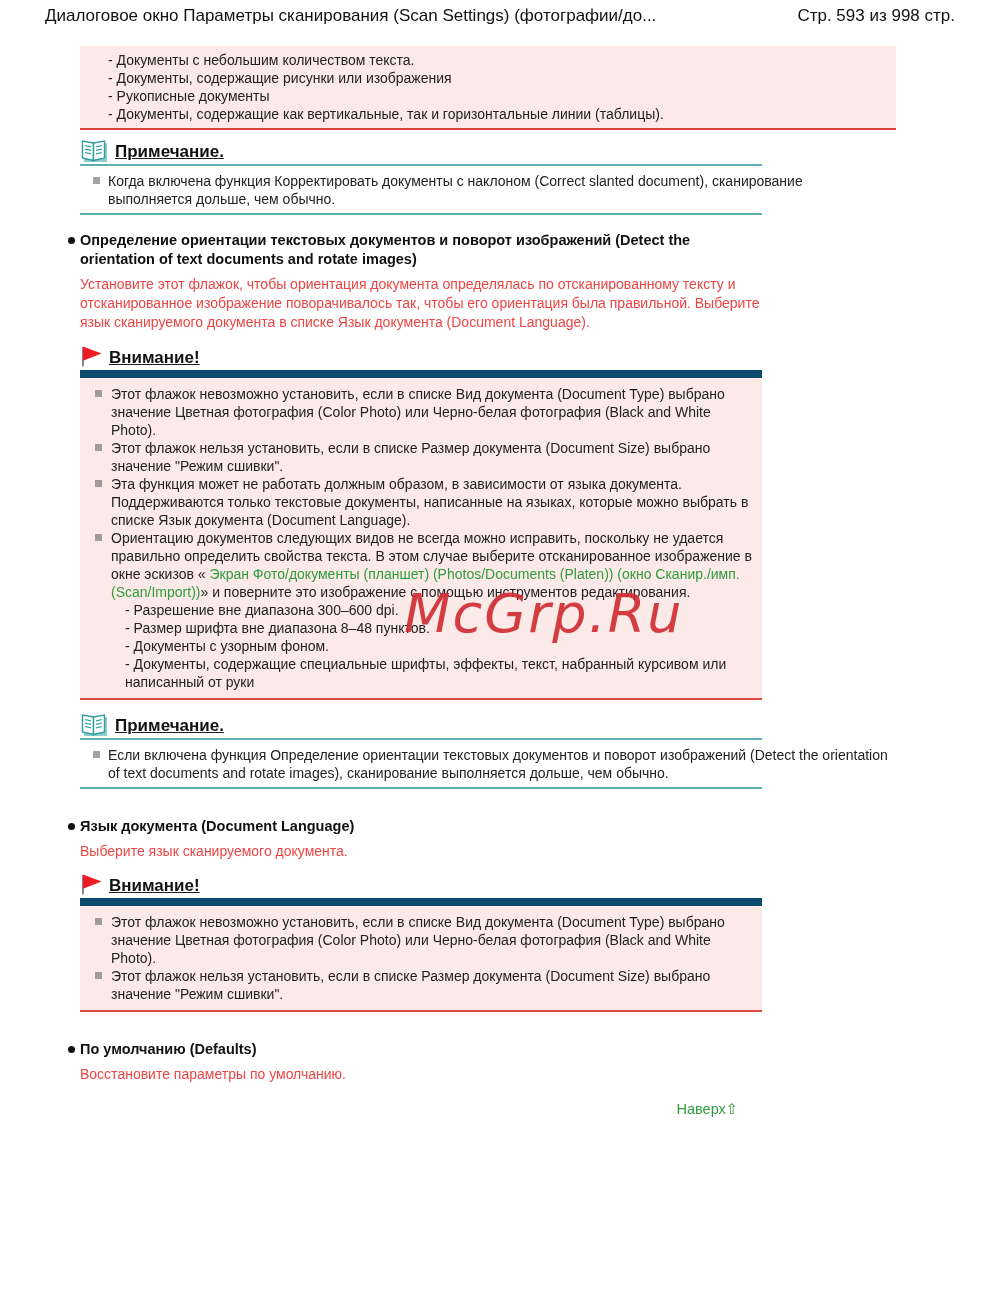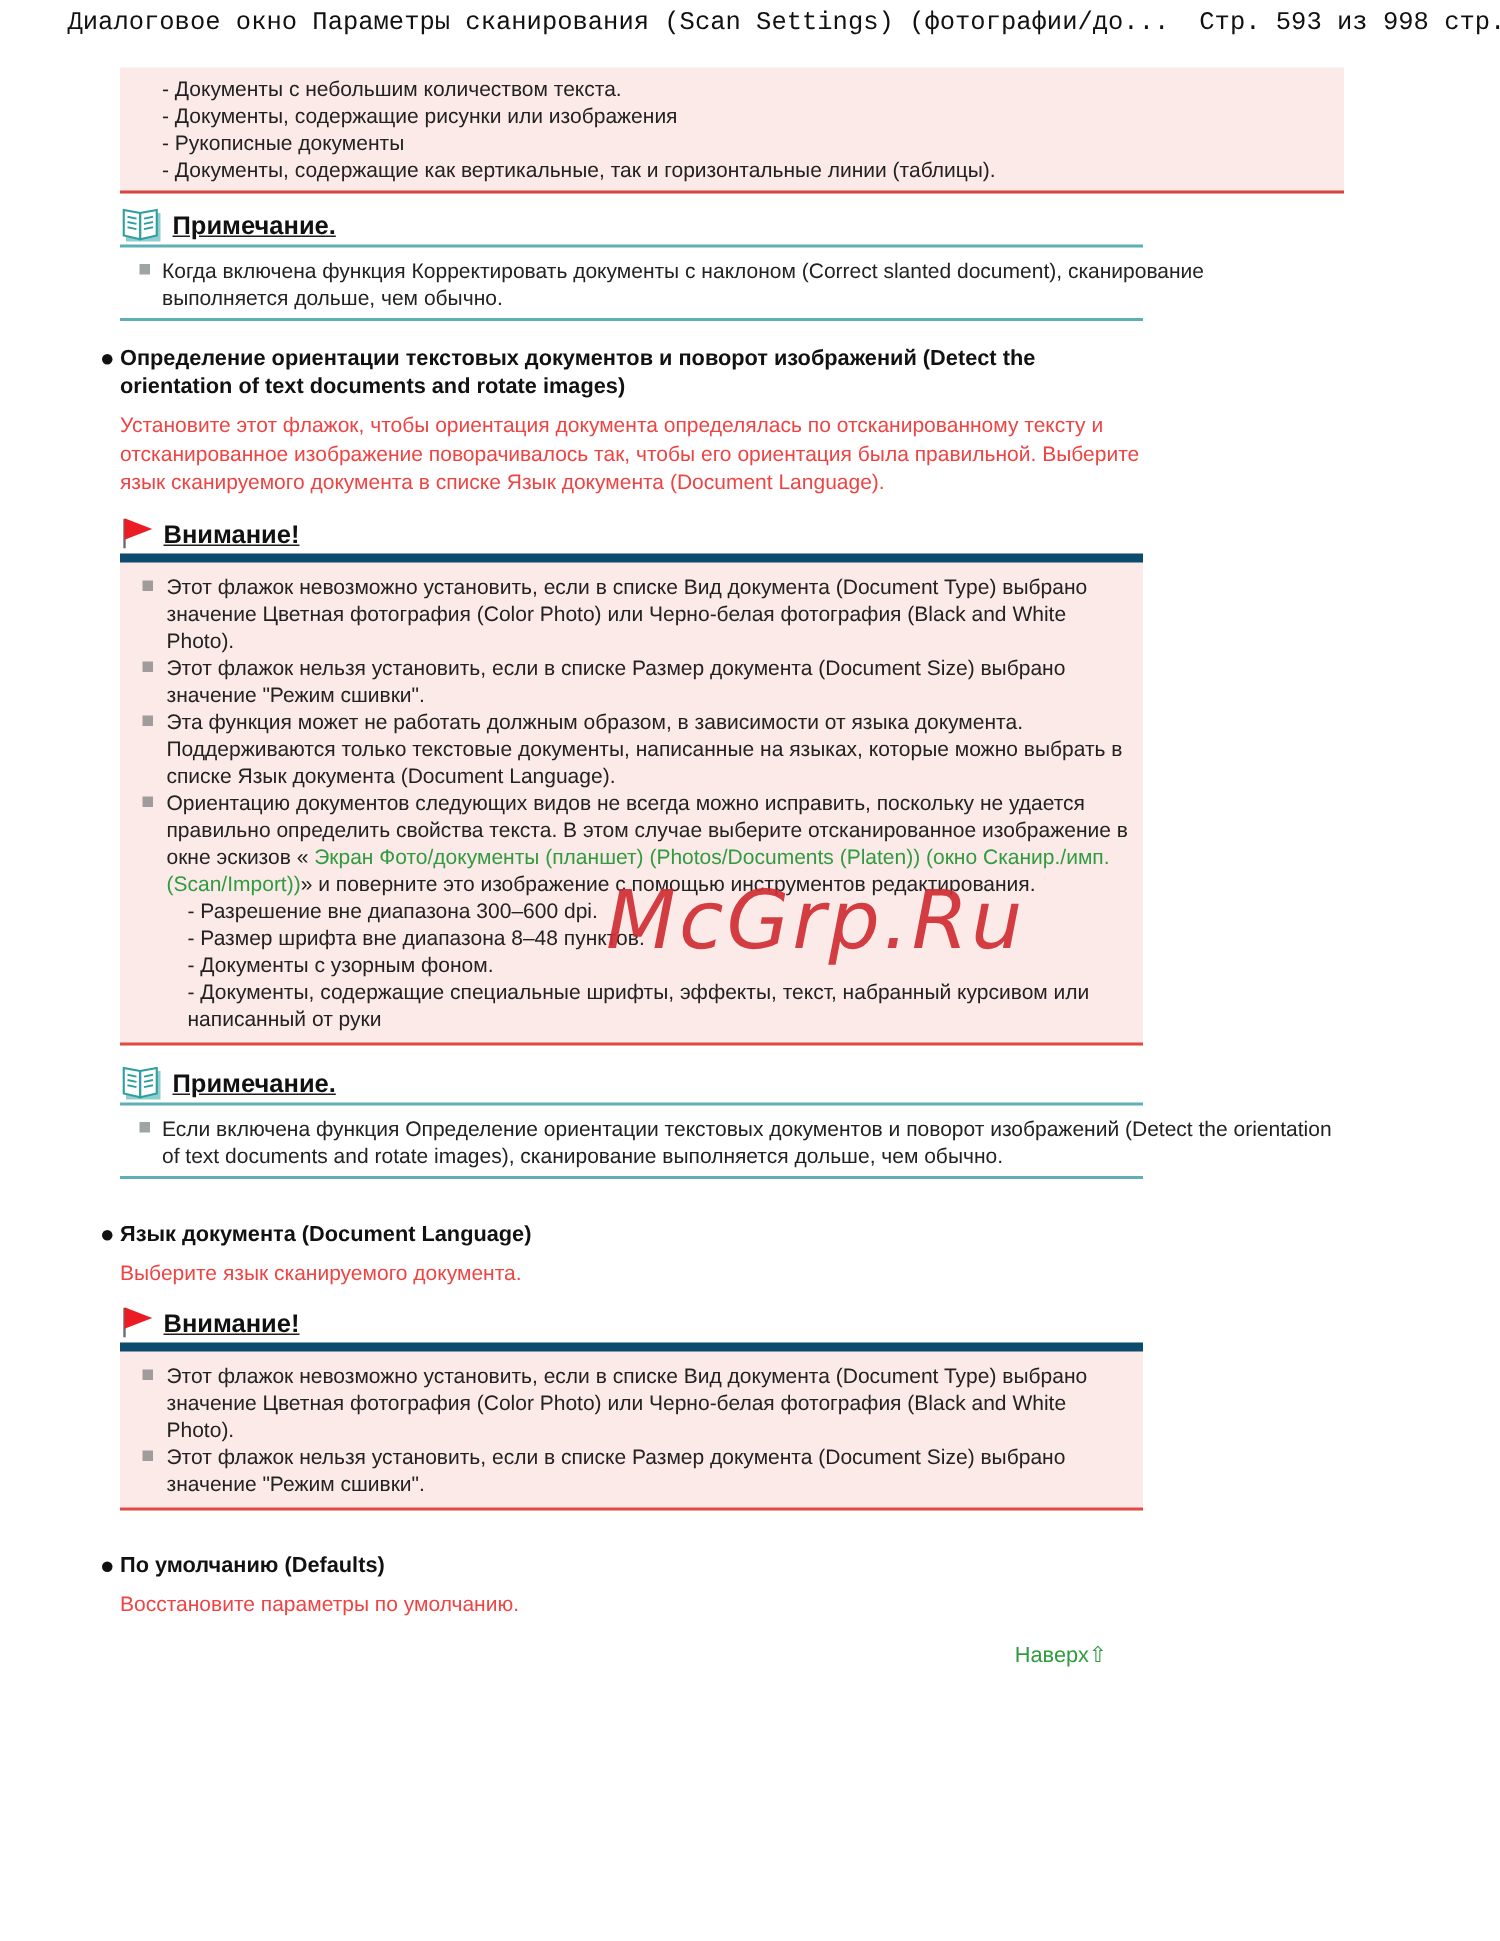--- a/index.html
+++ b/index.html
@@ -2,21 +2,21 @@
 <html><head>
 <meta charset="utf-8">
 <style>
   html,body{margin:0;padding:0;background:#ffffff;}
   body{width:1000px;height:1294px;position:relative;overflow:hidden;
        font-family:"Liberation Sans","DejaVu Sans",sans-serif;color:#1e1e1e;}
   .page{position:relative;width:1000px;height:1294px;background:#fff;}
 
   
   .hdr{display:flex;justify-content:space-between;align-items:center;
-       padding:6px 45px 0 45px;font-size:17px;color:#111;font-family:Liberation Mono, monospace;}
+       padding:6px 45px 0 45px;font-size:17px;color:#111;}
   .hdr .t{white-space:nowrap;}
   .hdr .p{white-space:nowrap;margin-left:20px;}
 
   
   .col{margin-left:80px;width:816px;box-sizing:border-box;}
 
   
   .pinkbox{background:#fcEaE8;background:#fceae8;}
   .introbox{margin-top:20px;padding:5px 10px 5px 28px;border-bottom:2px solid #d8453f;}
   .introbox .ln{font-size:14px;line-height:18px;color:#222;}
@@ -32,21 +32,21 @@
   
   .bullet{position:relative;margin-left:68px;width:694px;box-sizing:border-box;
           padding-left:12px;font-size:14.5px;font-weight:bold;line-height:19px;color:#111;}
   .bullet::before{content:"";position:absolute;left:0;top:6px;width:7px;height:7px;border-radius:50%;background:#111;}
   .mt16{margin-top:16px;} .mt13{margin-top:28px;}
 
   .para{margin:6px 0 0 80px;width:682px;font-size:14px;line-height:19px;color:#ef4444;}
 
   
   .warnbox{margin-left:80px;width:682px;box-sizing:border-box;background:#fceae8;
-           border-top:6px solid #0c4a6e;border-bottom:2px solid #e04a42;padding:7px 6px 7px 0;}
+           border-top:8px solid #0c4a6e;border-bottom:2px solid #e04a42;padding:7px 6px 7px 0;}
   .pbitem{position:relative;padding-left:31px;font-size:14px;line-height:18px;color:#222;}
   .pbitem::before{content:"";position:absolute;left:15px;top:5px;width:7px;height:7px;background:#a09c9c;}
   .pbsub{padding-left:45px;font-size:14px;line-height:18px;color:#222;}
   .green-link{color:#2f9c3f;text-decoration:none;cursor:pointer;}
 
   
   .toprow{margin-left:80px;width:682px;text-align:right;padding-right:24px;box-sizing:border-box;margin-top:16px;}
   .toplink{color:#2f9c3f;font-size:14.5px;text-decoration:none;cursor:pointer;}
 
   

